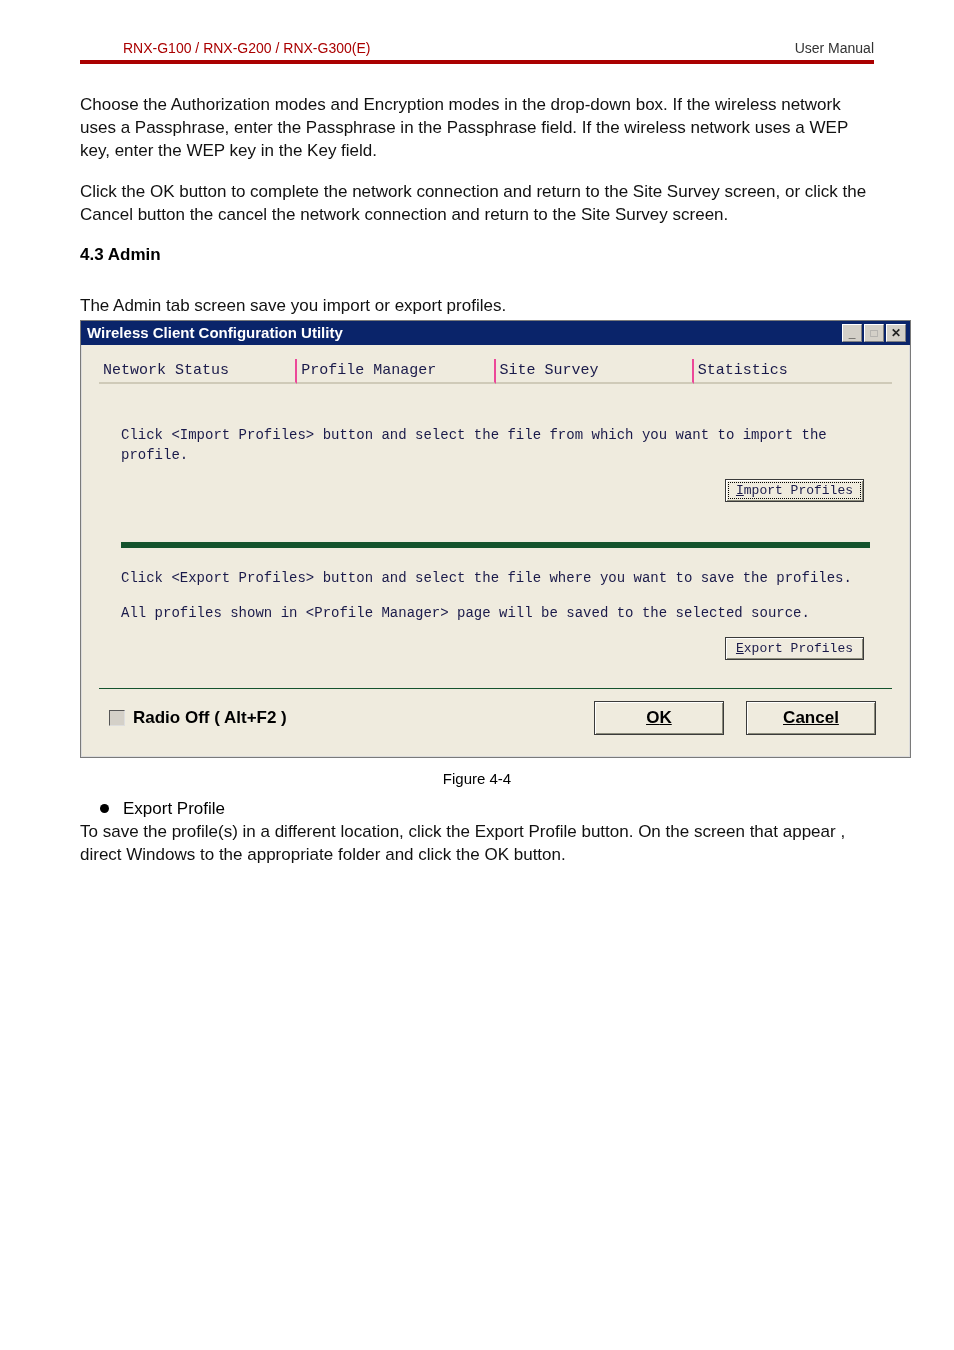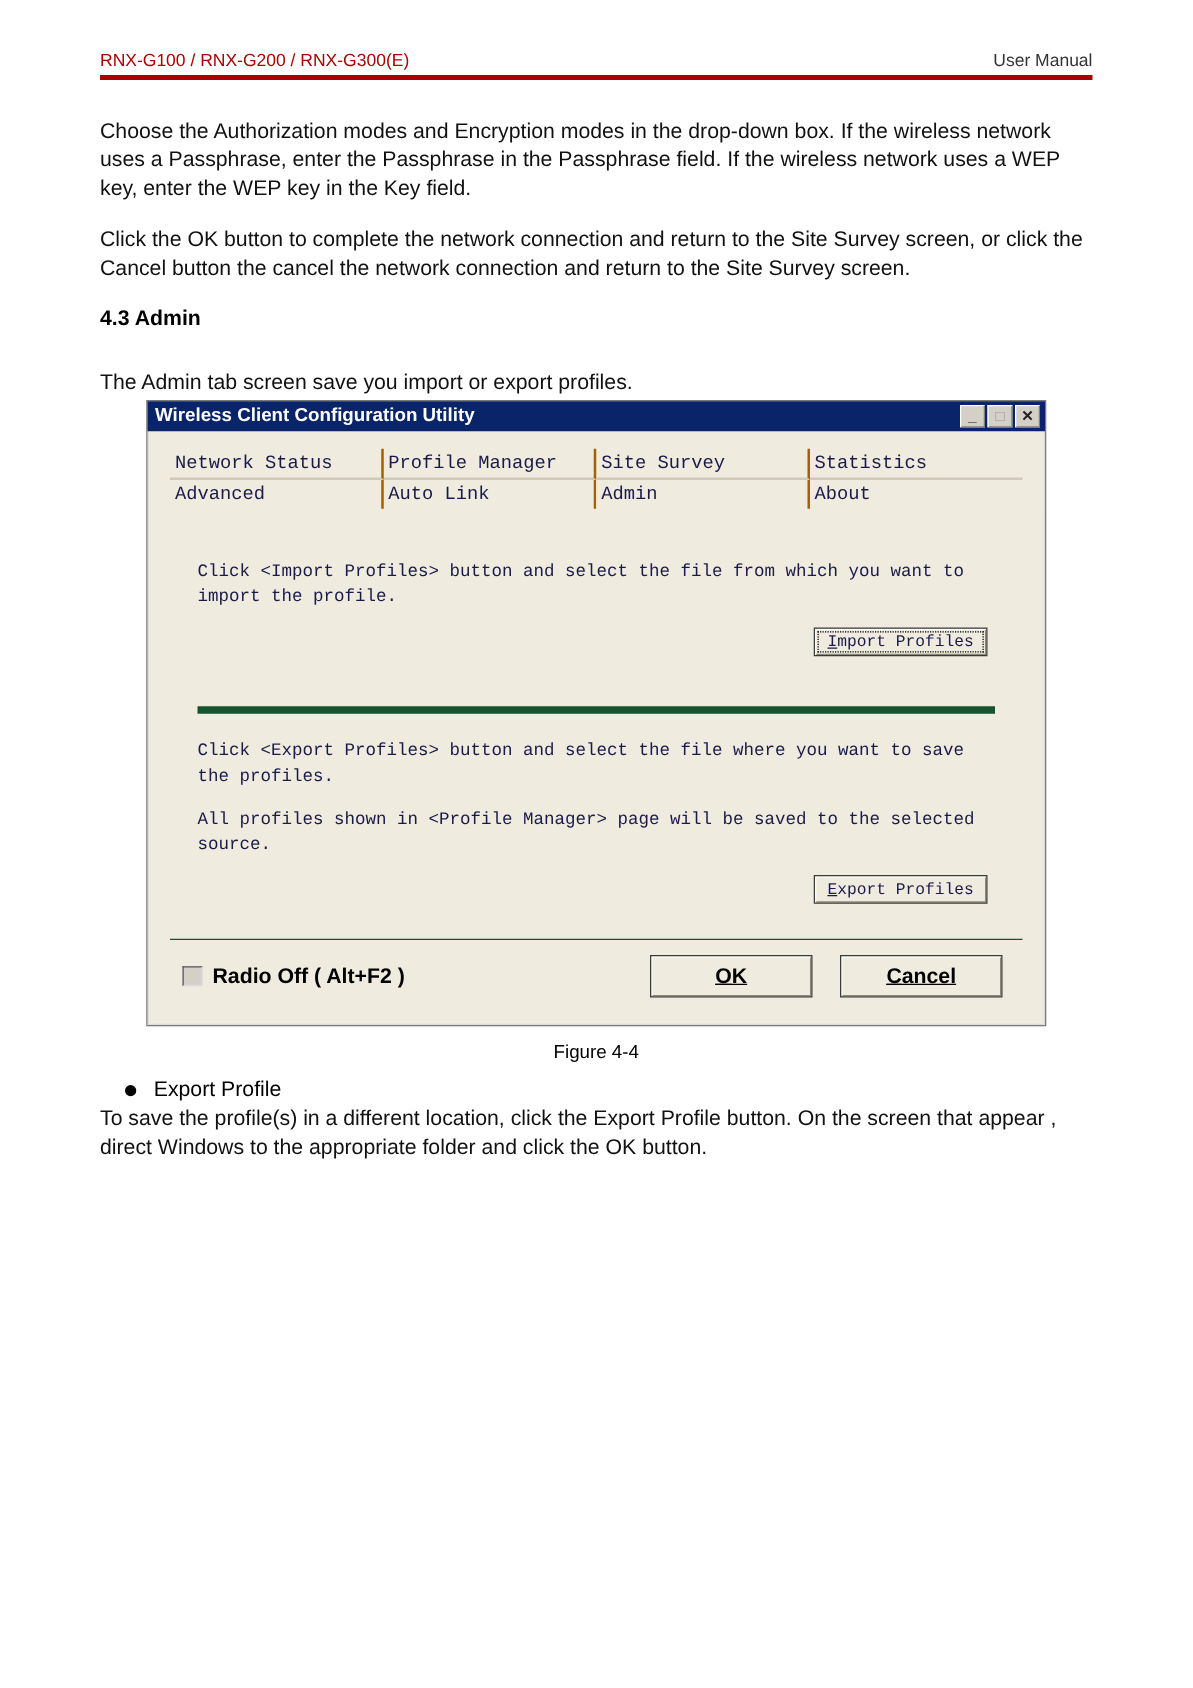--- a/index.html
+++ b/index.html
@@ -13,21 +13,21 @@
   .page {
     padding: 40px 80px 40px 80px;
   }
   .header-row {
     display: flex;
     justify-content: space-between;
     align-items: baseline;
     font-size: 14px;
     margin-bottom: 4px;
   }
-  .header-left { color: #aa0000; }
+  .header-left { color: #aa0000; margin-left: 43px; }
   .header-right { color: #333; }
   .red-rule {
     height: 4px;
     background: #aa0000;
     margin-bottom: 30px;
   }
   .body-text {
     font-size: 17px;
     color: #111;
     line-height: 1.35;
@@ -53,21 +53,21 @@
     margin-left: 20px;
   }
   .figure-caption {
     text-align: center;
     font-size: 15px;
     margin-top: 2px;
   }
 
   
   .dialog {
-    width: 720px;
+    width: 831px;
     margin: 2px auto 12px auto;
     background: #efebde;
     border: 1px solid #7a7a7a;
     box-shadow: 0 0 0 1px #dcdcdc inset;
   }
   .titlebar {
     background: #0a246a;
     color: #fff;
     display: flex;
     align-items: center;
@@ -99,21 +99,21 @@
   .tabs {
     display: grid;
     grid-template-columns: 1fr 1fr 1fr 1fr;
     gap: 0;
     font-family: "Courier New", monospace;
     font-size: 15px;
     color: #1a1a4a;
   }
   .tab-cell {
     padding: 3px 4px;
-    border-right: 2px solid #a16207;
+    border-right: 2px solid #ec4899;
     border-bottom: 2px solid #cfcab8;
     white-space: nowrap;
   }
   .tab-cell.last { border-right: none; }
   .tab-row2 .tab-cell { border-bottom: none; }
   .tab-cell.active {
     background: #efebde;
   }
   .dialog-content {
     font-family: "Courier New", monospace;
@@ -218,26 +218,20 @@
         <div class="win-btn disabled">□</div>
         <div class="win-btn">✕</div>
       </div>
     </div>
     <div class="dialog-body">
       <div class="tabs">
         <div class="tab-cell">Network Status</div>
         <div class="tab-cell">Profile Manager</div>
         <div class="tab-cell">Site Survey</div>
         <div class="tab-cell last">Statistics</div>
-      </div>
-      <div class="tabs tab-row2">
-        <div class="tab-cell">Advanced</div>
-        <div class="tab-cell">Auto Link</div>
-        <div class="tab-cell active">Admin</div>
-        <div class="tab-cell last">About</div>
       </div>
 
       <div class="dialog-content">
         <div class="sect">
           <div class="sect-text">Click &lt;Import Profiles&gt; button and select the file from which you want to import the profile.</div>
           <div class="btn-row">
             <button class="oldbtn focused underline-first">Import Profiles</button>
           </div>
         </div>
         <div class="sect">

